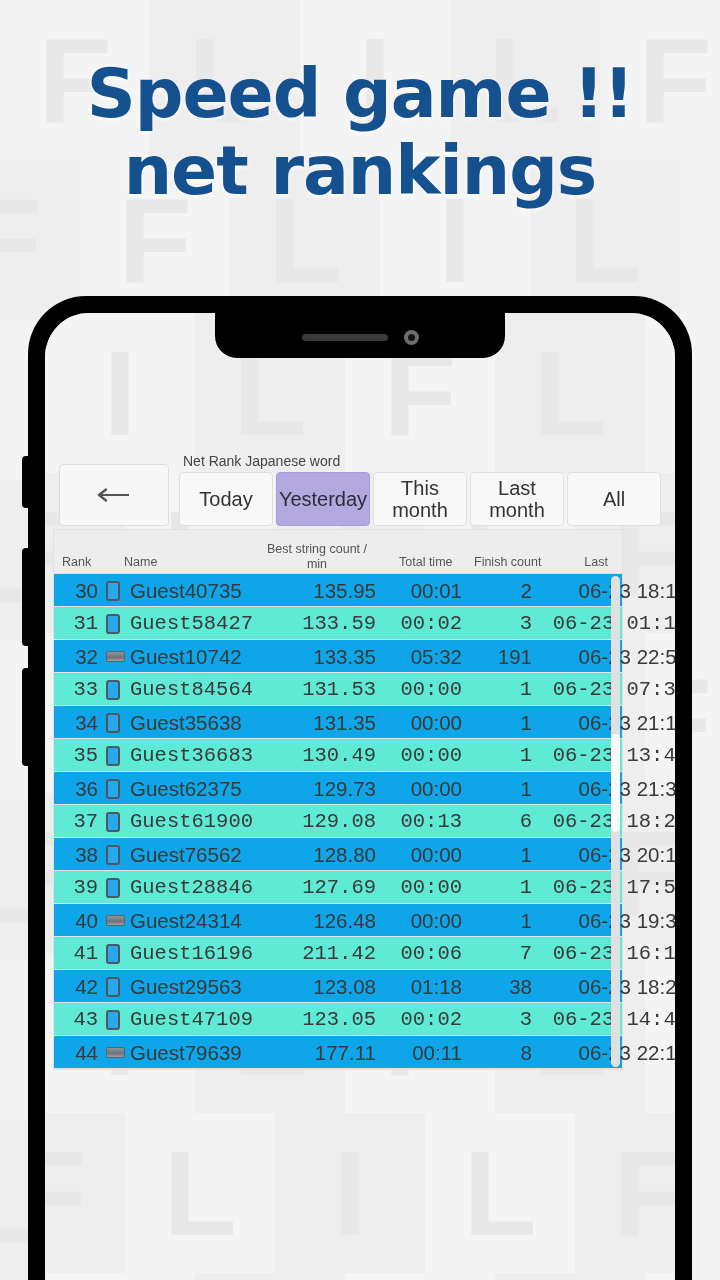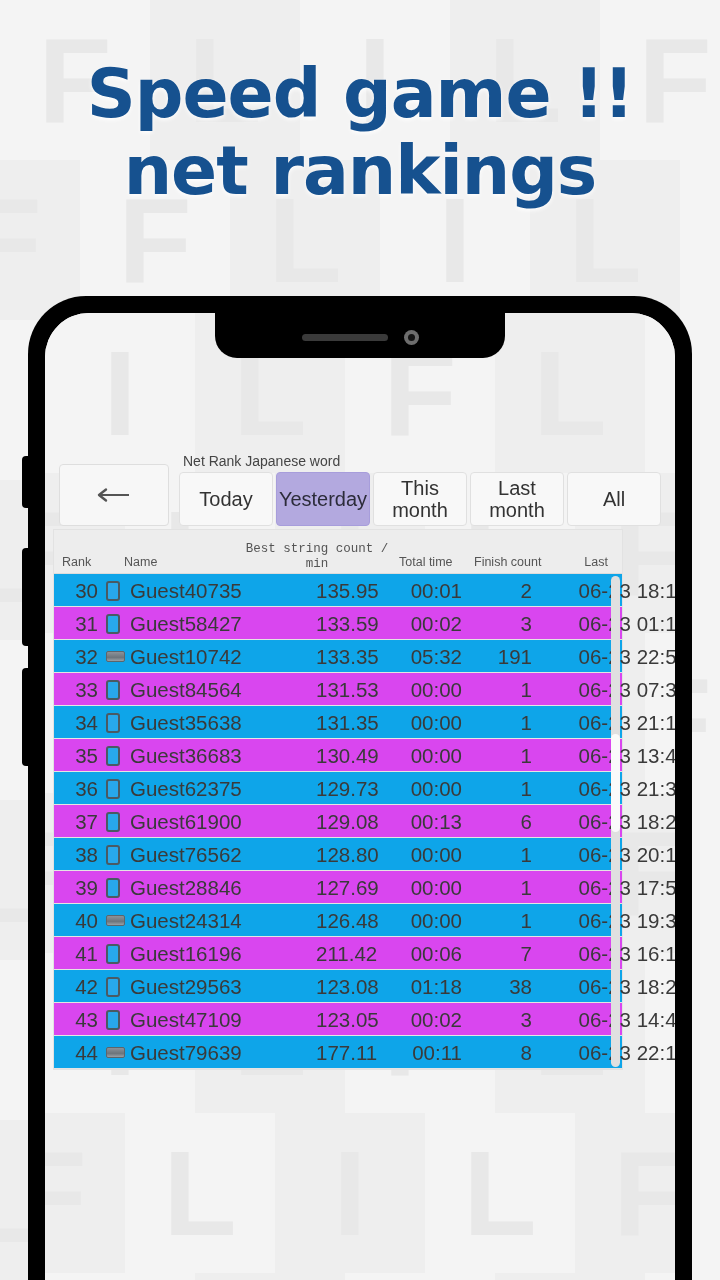--- a/index.html
+++ b/index.html
@@ -225,42 +225,42 @@
     background: #ededed;
     border-bottom: 1px solid #dcdcdc;
   }
   .th {
     position: absolute;
     font-size: 12.5px;
     color: #555;
     bottom: 4px;
     white-space: nowrap;
   }
-  .th.two-line { bottom: 3px; text-align: center; line-height: 1.15; font-family: Liberation Mono, monospace; }
+  .th.two-line { bottom: 3px; text-align: center; line-height: 1.15; }
 
   .row {
     position: relative;
     height: 33px;
     border-bottom: 1px solid #e4e4e4;
   }
   .row.even { background: #0ea5e9; }
-  .row.odd  { background: #d946ef; }
+  .row.odd  { background: #5eead4; font-family: Liberation Mono, monospace; }
   .cell {
     position: absolute;
     top: 0;
     height: 33px;
     line-height: 33px;
     font-size: 20.5px;
     color: #3a3a3a;
     white-space: nowrap;
   }
   .c-rank   { left: 6px;   width: 38px;  text-align: right; }
   .c-icon   { left: 52px;  width: 22px;  height: 33px; display:flex; align-items:center; }
   .c-name   { left: 76px;  }
-  .c-best   { left: 262px; width: 76px; text-align: left; }
+  .c-best   { left: 246px; width: 76px; text-align: right; }
   .c-total  { left: 340px; width: 68px; text-align: right; }
   .c-finish { left: 420px; width: 58px; text-align: right; }
   .c-date   { left: 492px; width: 142px; text-align: right; }
 
   
   .dev-phone {
     width: 14px; height: 20px;
     background: #28a8ec;
     border: 2px solid #4a5a63;
     border-radius: 3px;

